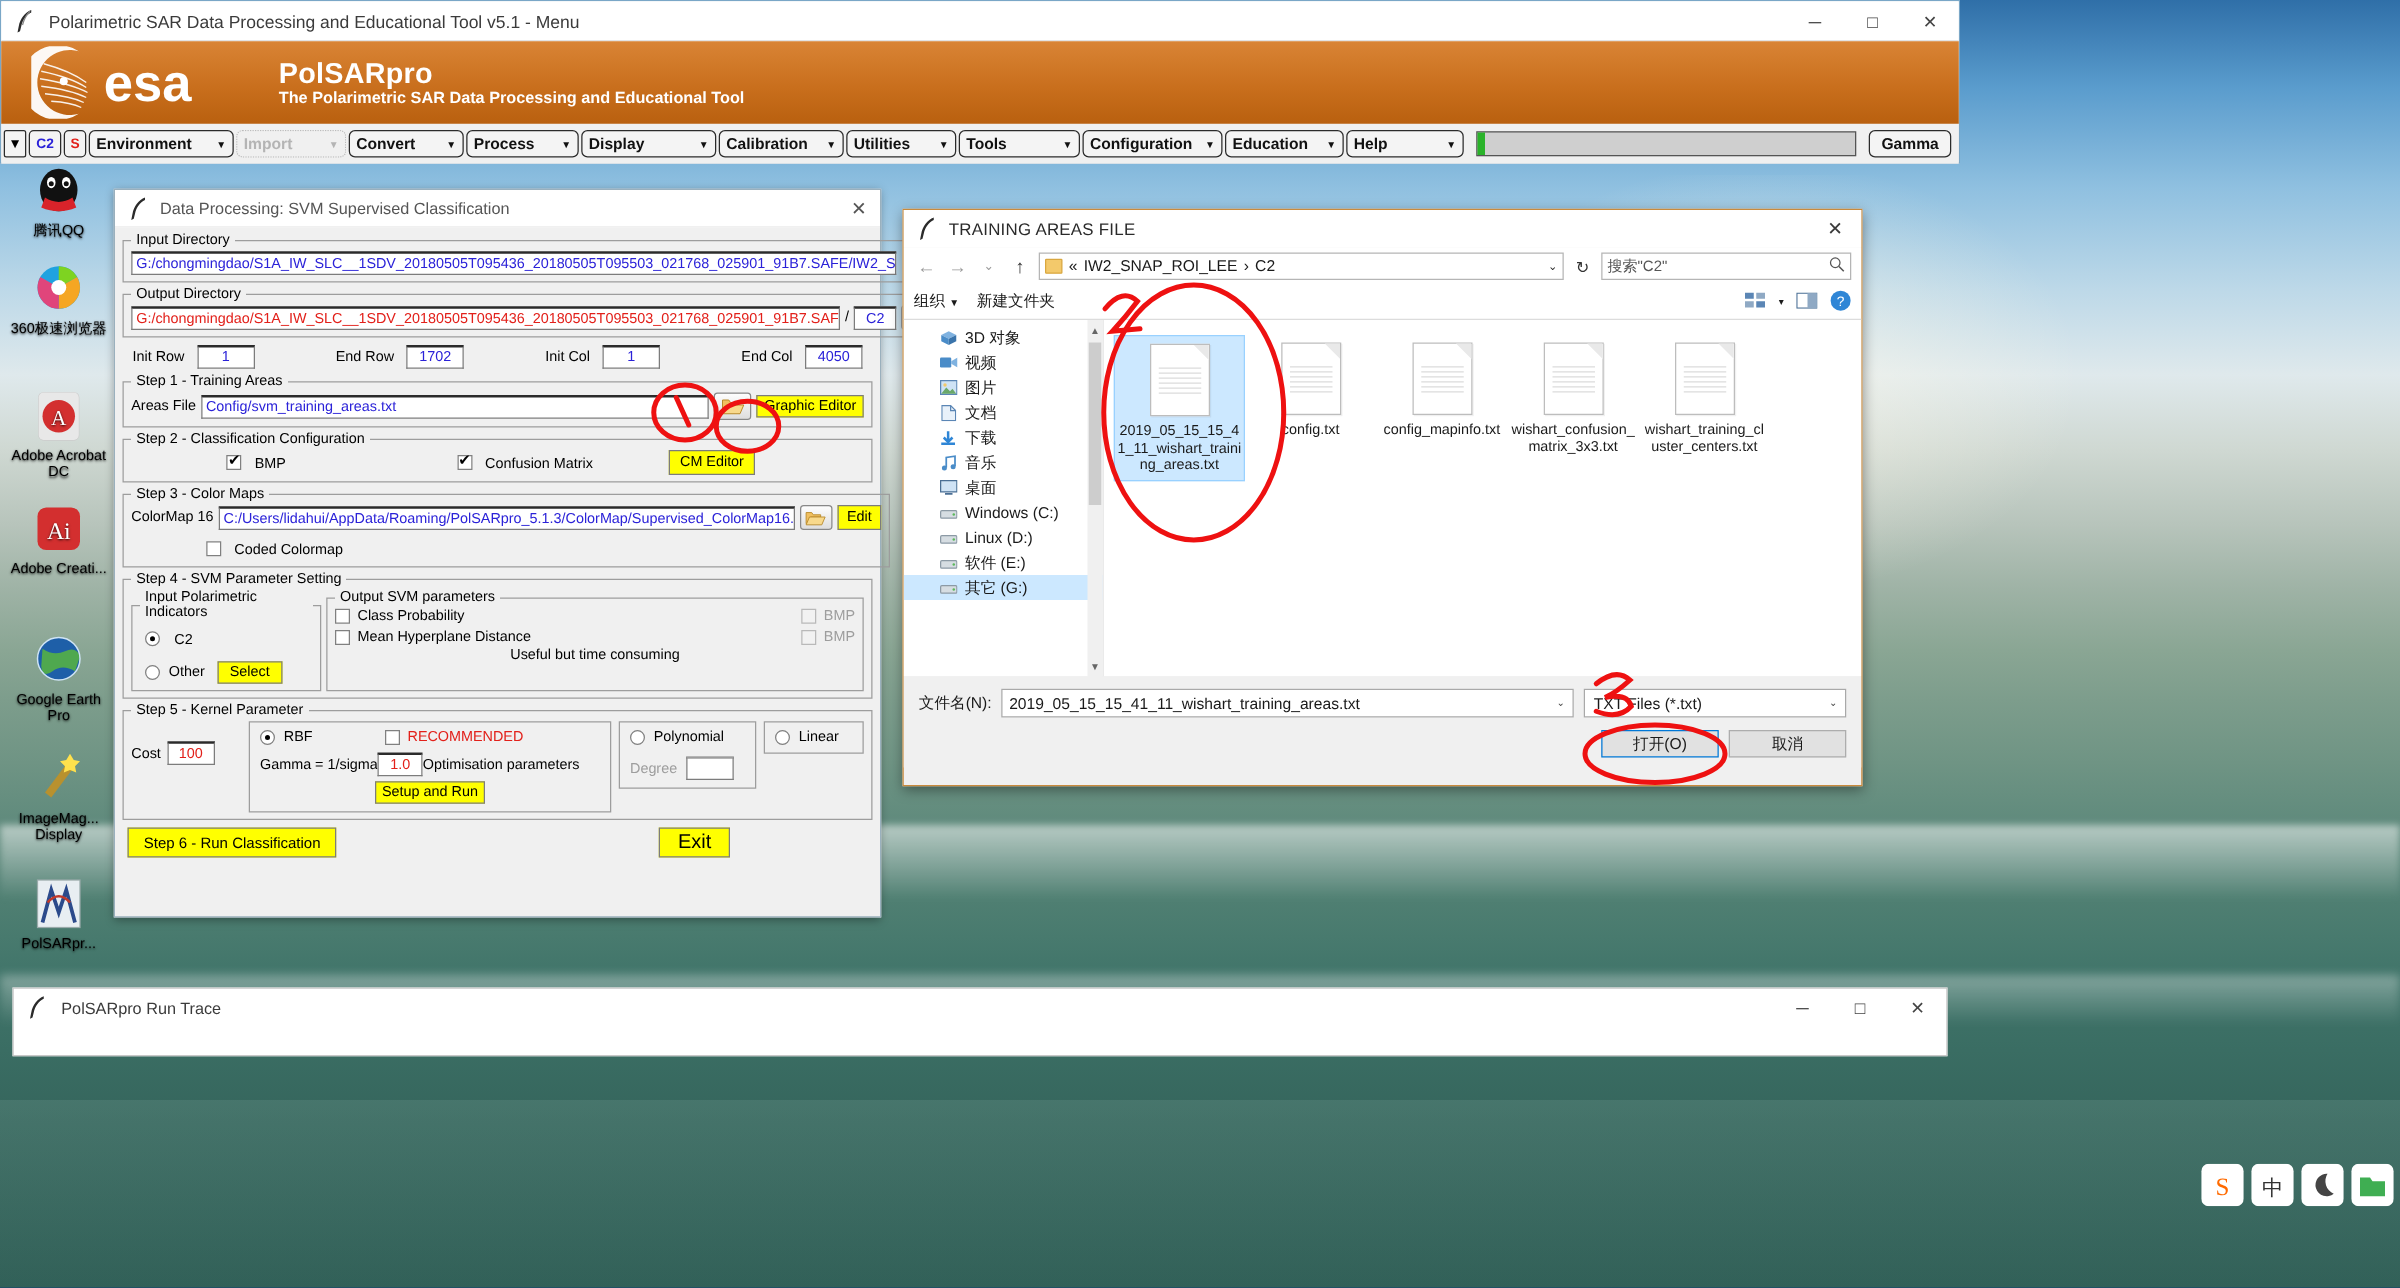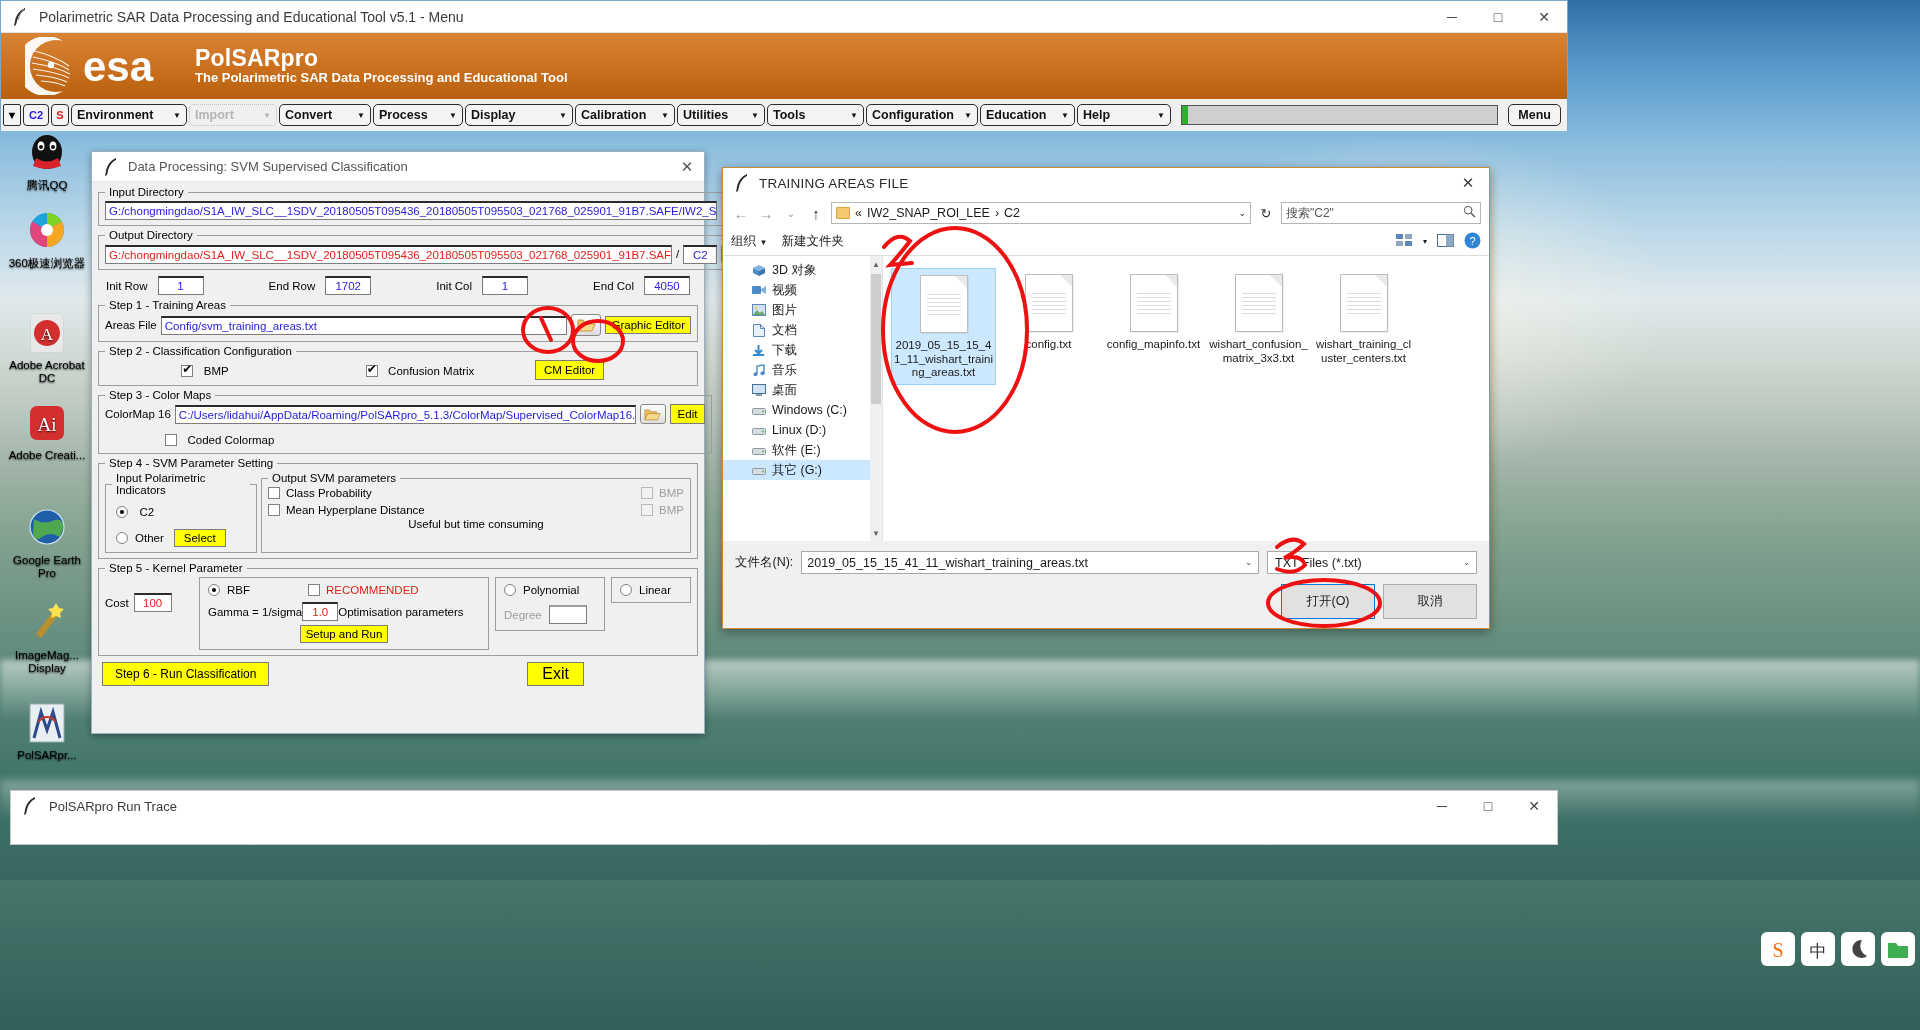--- a/index.html
+++ b/index.html
@@ -168,21 +168,21 @@
   .fileglyph .lines i { display:block; height:1px; background:#dcdcdc; margin-bottom:3px; }
 
   #fdlg .footer { height:auto; background:#f0f0f0; padding:10px 12px 8px; }
   .frow { display:flex; align-items:center; gap:8px; margin-bottom:10px; }
   .frow .flab { font-size:12.5px; color:#1a1a1a; }
   #fnamefield { flex:1; height:23px; border:1px solid #a9a9a9; background:#fff; font-size:12.5px;
                 color:#1a1a1a; display:flex; align-items:center; padding-left:5px; }
   #ftypefield { width:210px; height:23px; border:1px solid #a9a9a9; background:#fff; font-size:12.5px;
                 color:#1a1a1a; display:flex; align-items:center; padding-left:7px; }
   .combobtn { margin-left:auto; padding-right:6px; font-size:8px; color:#444; }
-  .fbtn { width:94px; height:35px; border:1px solid #adadad; background:#e1e1e1; font-size:12.5px;
+  .fbtn { width:94px; height:22px; border:1px solid #adadad; background:#e1e1e1; font-size:12.5px;
           color:#1a1a1a; display:flex; align-items:center; justify-content:center;text-align:center; }
   .fbtn.primary { border:1px solid #0078d7; background:#e1e1e1; }
 
   
   #runtrace { position:absolute; left:10px; top:790px; width:1548px; height:55px;
               background:#fff; border:1px solid #c8c8c8; }
   #runtrace .tb { height:30px; display:flex; align-items:center; }
   #runtrace .tb .t { font-size:13px; color:#3b3b3b; margin-left:8px; }
   #runtrace .menu { font-size:12px; color:#1a1ad0; padding:3px 0 0 10px; }
 
@@ -335,21 +335,21 @@
               <path d="M7 26 q25 4 38 11"></path>
             <path d="M8 32 q24 3 36 9"></path>
               <path d="M11 38 q21 2 31 7"></path>
               <path d="M16 44 q16 1 24 5"></path>
           </g>
           <circle cx="26" cy="28" r="3.2"></circle>
         </g>
         <text x="58" y="44" font-size="42" font-weight="bold" fill="#fff" font-family="Liberation Sans, sans-serif">esa</text>
       </svg>
     </div>
-    <div style="margin-left:0;">
+    <div style="margin-left:28px;">
       <div class="prodname">PolSARpro</div>
       <div class="prodsub">The Polarimetric SAR Data Processing and Educational Tool</div>
     </div>
   </div>
 
   <div id="menubar">
     <div class="tinybtn" style="border-radius:2px;width:16px;">▼</div>
     <div class="tinybtn" style="color:#2b22d8;width:26px;">C2</div>
     <div class="tinybtn" style="color:#e2201a;width:16px;">S</div>
 
@@ -394,21 +394,21 @@
       <span class="arr">▼</span>
       </div>
     <div class="mbtn" style="width:94px">
       <span>Help</span>
       <span class="arr">▼</span>
       </div>
 
     <div id="progressbar">
         <div class="fill"></div>
       </div>
-    <div id="quitbtn">Menu</div>
+    <div id="quitbtn">Gamma</div>
   </div>
 </div>
 
 <div id="svm">
   <div class="dlgtitle">
     <span class="feather">
       <svg width="20" height="22" viewBox="0 0 20 22">
           <path d="M14 2c-5 2-9 7-10 13l-1 5 2-1 1-4c1-5 4-9 8-11z" fill="#2b2b2b"></path>
         </svg>
     </span>

